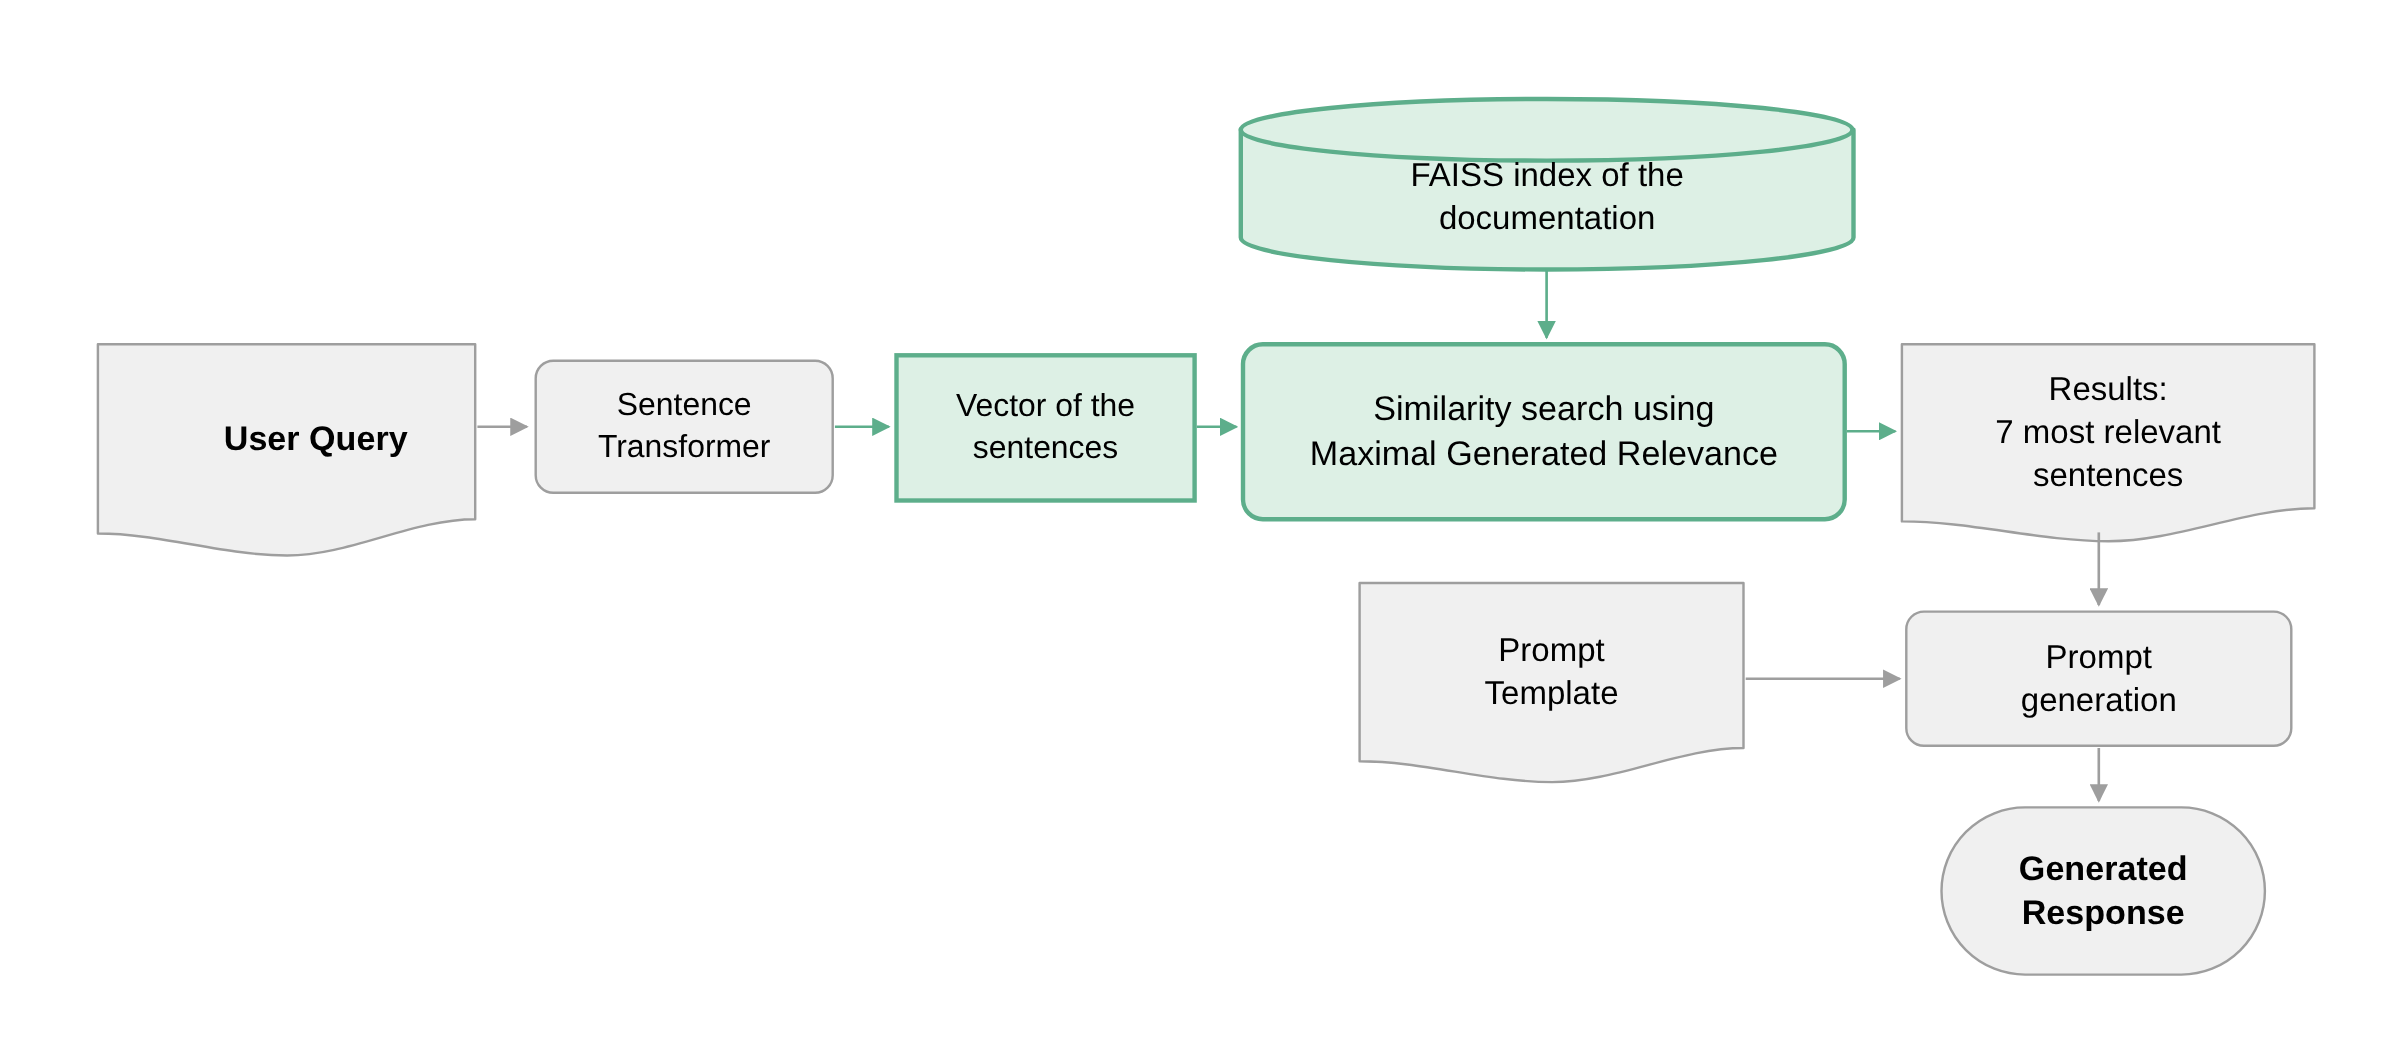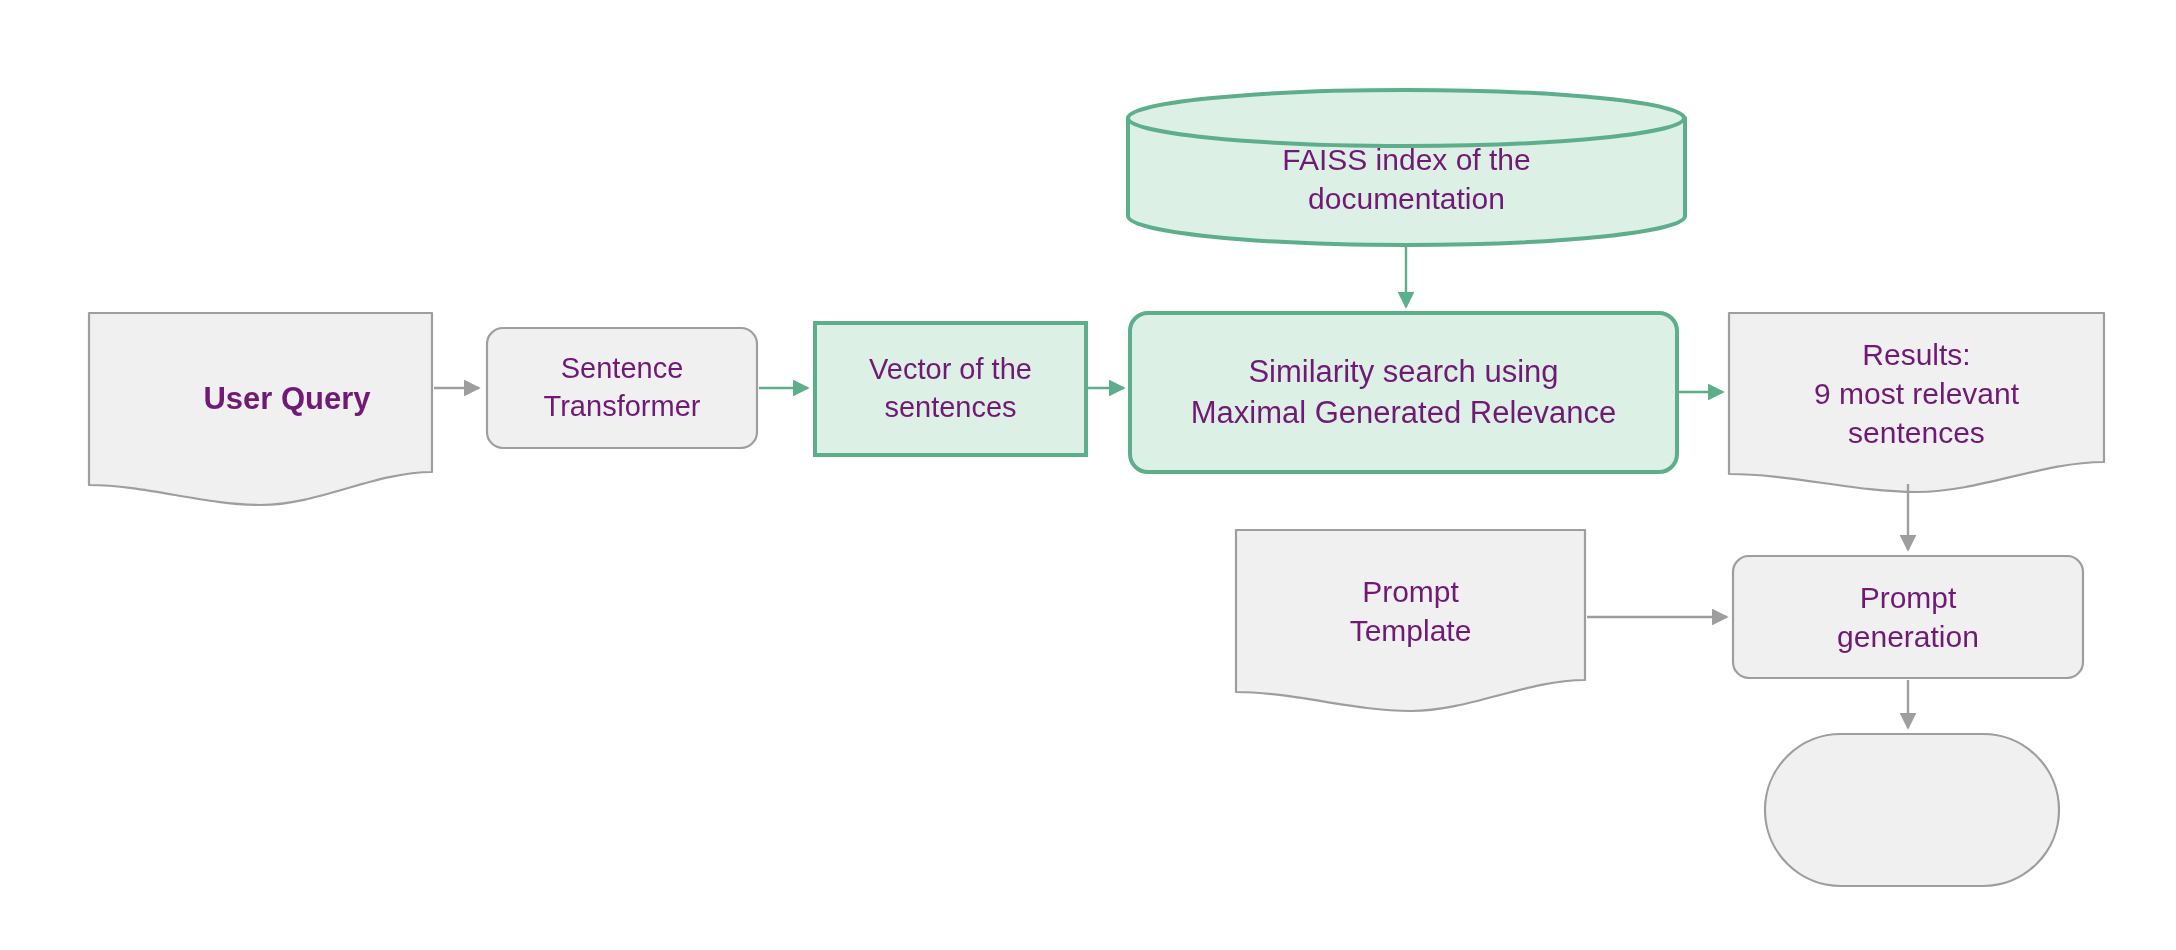--- a/index.html
+++ b/index.html
@@ -25,21 +25,21 @@
     top: 0;
     width: 2176px;
     height: 950px;
   }
   .node-label {
     position: absolute;
     display: flex;
     align-items: center;
     justify-content: center;
     text-align: center;
-    color: #701a75;
+    color: #000000;
     line-height: 1.30;
     white-space: pre-line;
     pointer-events: none;
     font-family: "Liberation Sans", sans-serif;
   }
   .lbl-normal { font-weight: 400; }
   .lbl-bold   { font-weight: 700; }
 </style>
 </head>
 <body>
@@ -102,23 +102,25 @@
   <div class="node-label lbl-normal" style="left:815px; top:323px; width:271px; height:132px; font-size:29px;">Vector of the
 sentences</div>
 
   <div class="node-label lbl-normal" style="left:1128px; top:112px; width:557px; height:133px; font-size:30px;">FAISS index of the
 documentation</div>
 
   <div class="node-label lbl-normal" style="left:1130px; top:313px; width:547px; height:159px; font-size:31px;">Similarity search using
 Maximal Generated Relevance</div>
 
   <div class="node-label lbl-normal" style="left:1729px; top:313px; width:375px; height:161px; font-size:30px;">Results:
-9 most relevant
+7 most relevant
 sentences</div>
 
   <div class="node-label lbl-normal" style="left:1236px; top:530px; width:349px; height:162px; font-size:30px;">Prompt
 Template</div>
 
   <div class="node-label lbl-normal" style="left:1733px; top:556px; width:350px; height:122px; font-size:30px;">Prompt
 generation</div>
 
+  <div class="node-label lbl-bold" style="left:1765px; top:734px; width:294px; height:152px; font-size:31px;">Generated
+Response</div>
 
 </div>
 
 </body></html>

